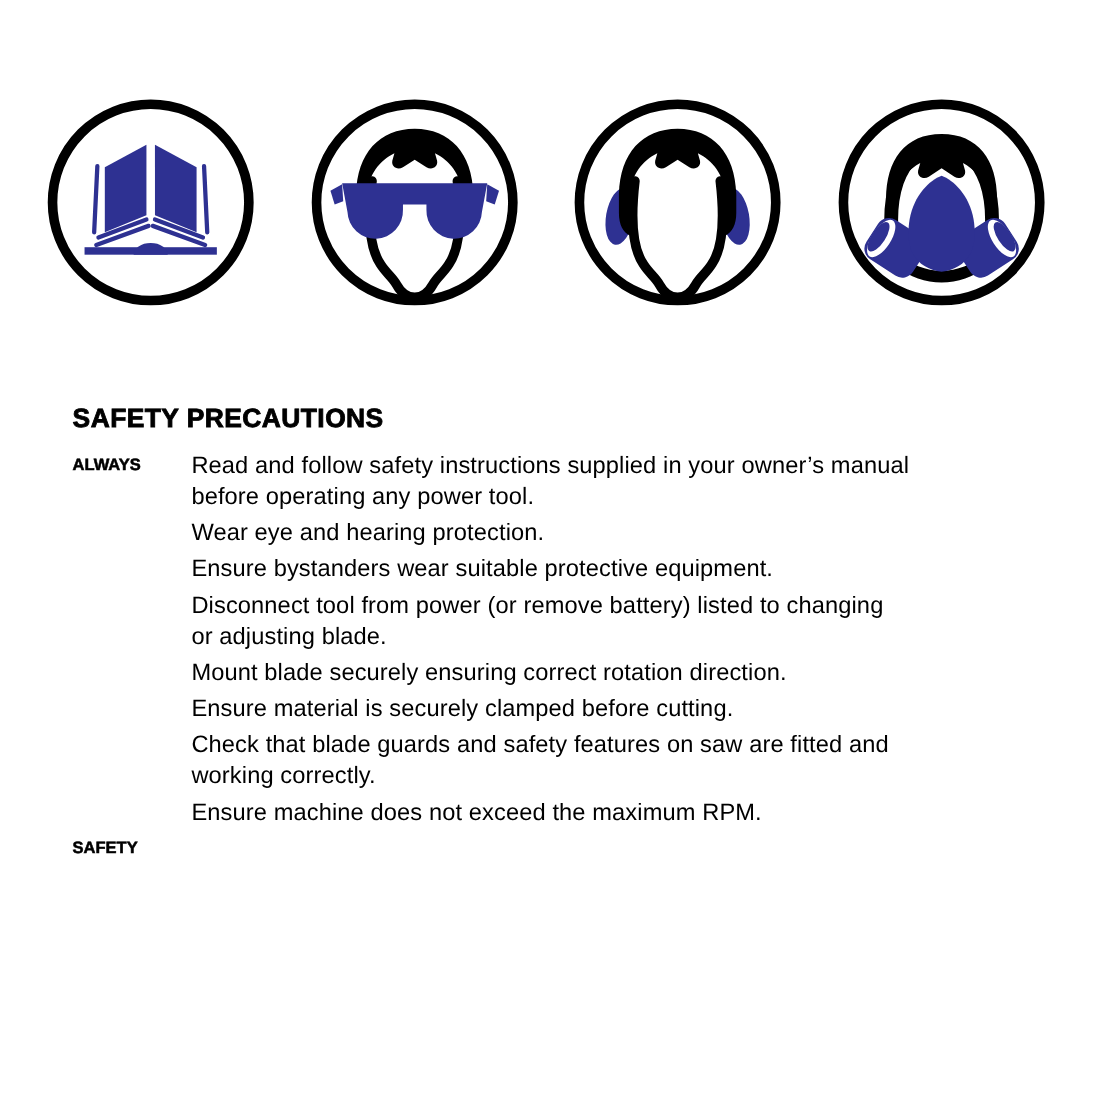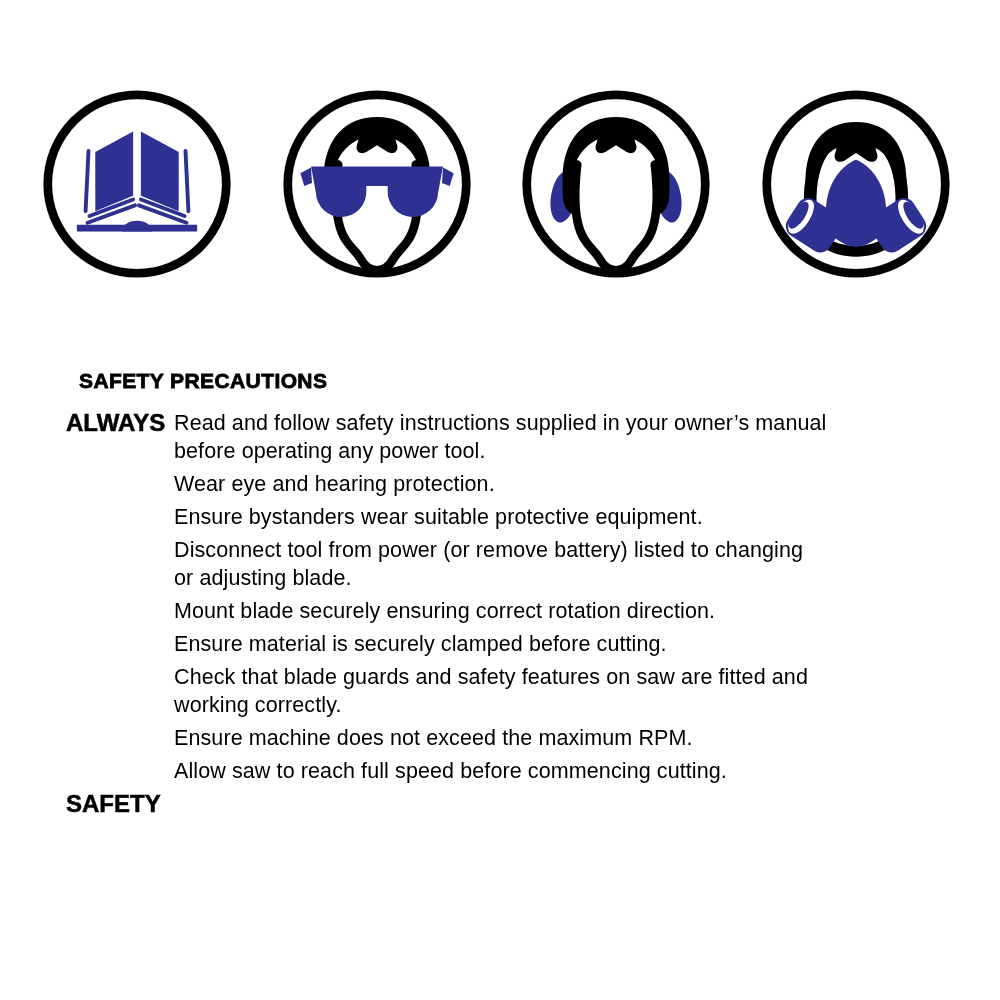--- a/index.html
+++ b/index.html
@@ -29,34 +29,34 @@
   .safety-icon { width: 194px; height: 194px; }
   .safety-icon svg { width: 100%; height: 100%; display: block; }
 
   .content {
     position: absolute;
     left: 66px;
     top: 369px;
     width: 880px;
   }
   .title {
-    font-size: 21px;
+    font-size: 24px;
     font-weight: 700;
     letter-spacing: 0.4px;
     -webkit-text-stroke: 0.8px var(--ink);
-    margin: 0 0 16px 13px;
+    margin: 0 0 16px 0;
     line-height: 24px;
   }
   .section {
     display: grid;
     grid-template-columns: 108px 1fr;
     align-items: start;
   }
   .section-label {
-    font-size: 24px;
+    font-size: 15px;
     font-weight: 700;
     -webkit-text-stroke: 0.5px var(--ink);
     line-height: 28px;
   }
   .items p {
     margin: 0 0 5px 0;
     font-size: 21.5px;
     line-height: 28px;
     white-space: pre-line;
     letter-spacing: 0.1px;
@@ -166,21 +166,20 @@
           <p>Mount blade securely ensuring correct rotation direction.</p>
 
 
           <p>Ensure material is securely clamped before cutting.</p>
 
           <p>Check that blade guards and safety features on saw are fitted and
 working correctly.</p>
 
           <p>Ensure machine does not exceed the maximum RPM.</p>
 
-          <p>Allow saw to reach full speed before commencing cutting.</p>
         </div>
     </div>
 
     <div class="section">
       <div class="section-label">SAFETY</div>
     </div>
   </div>
 
 </div>
 

